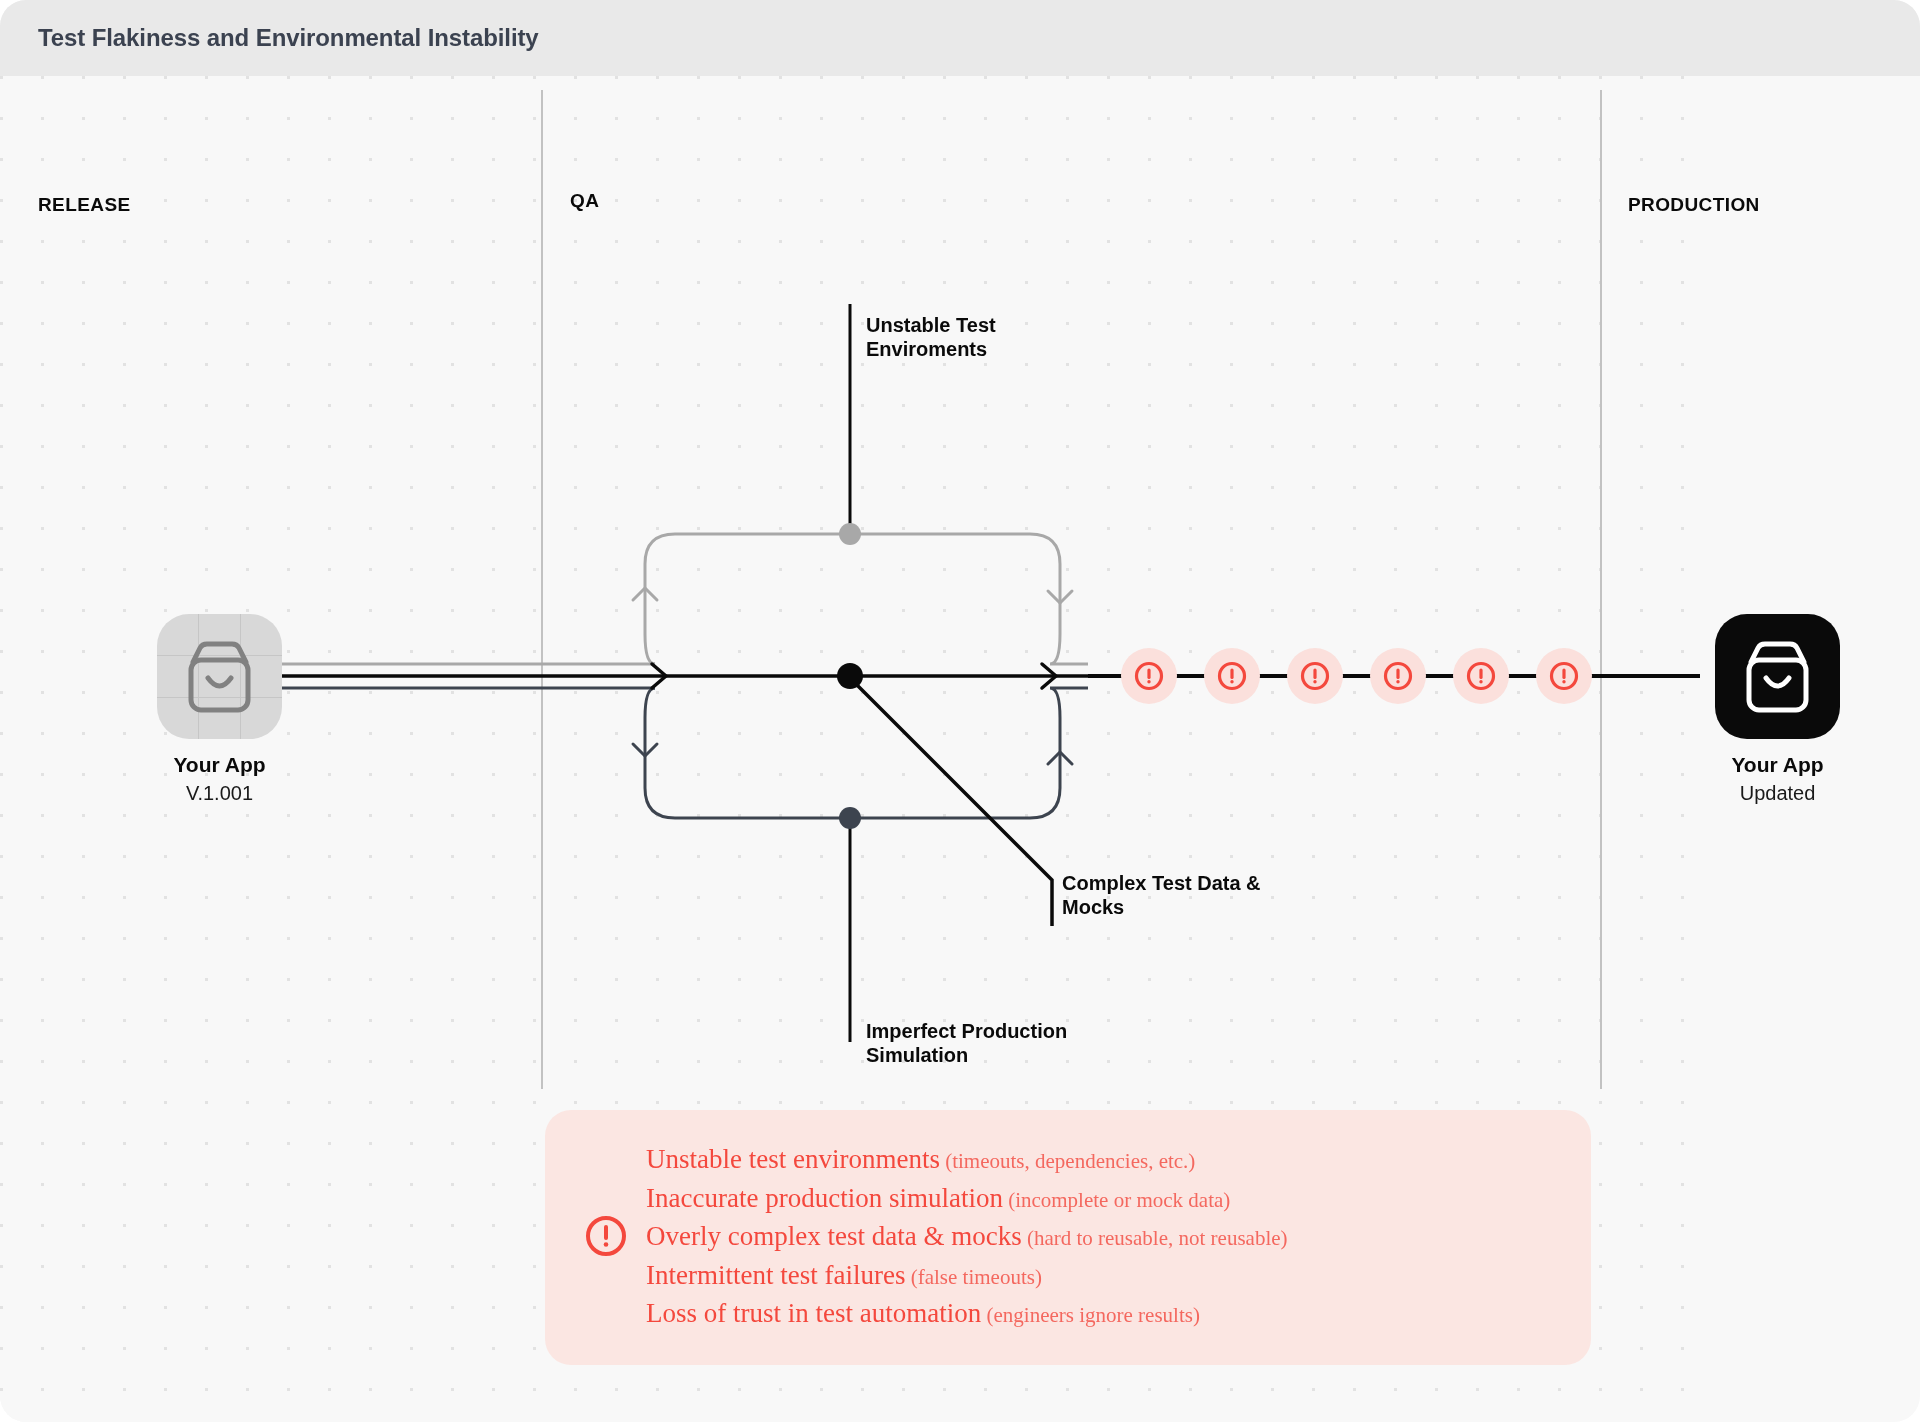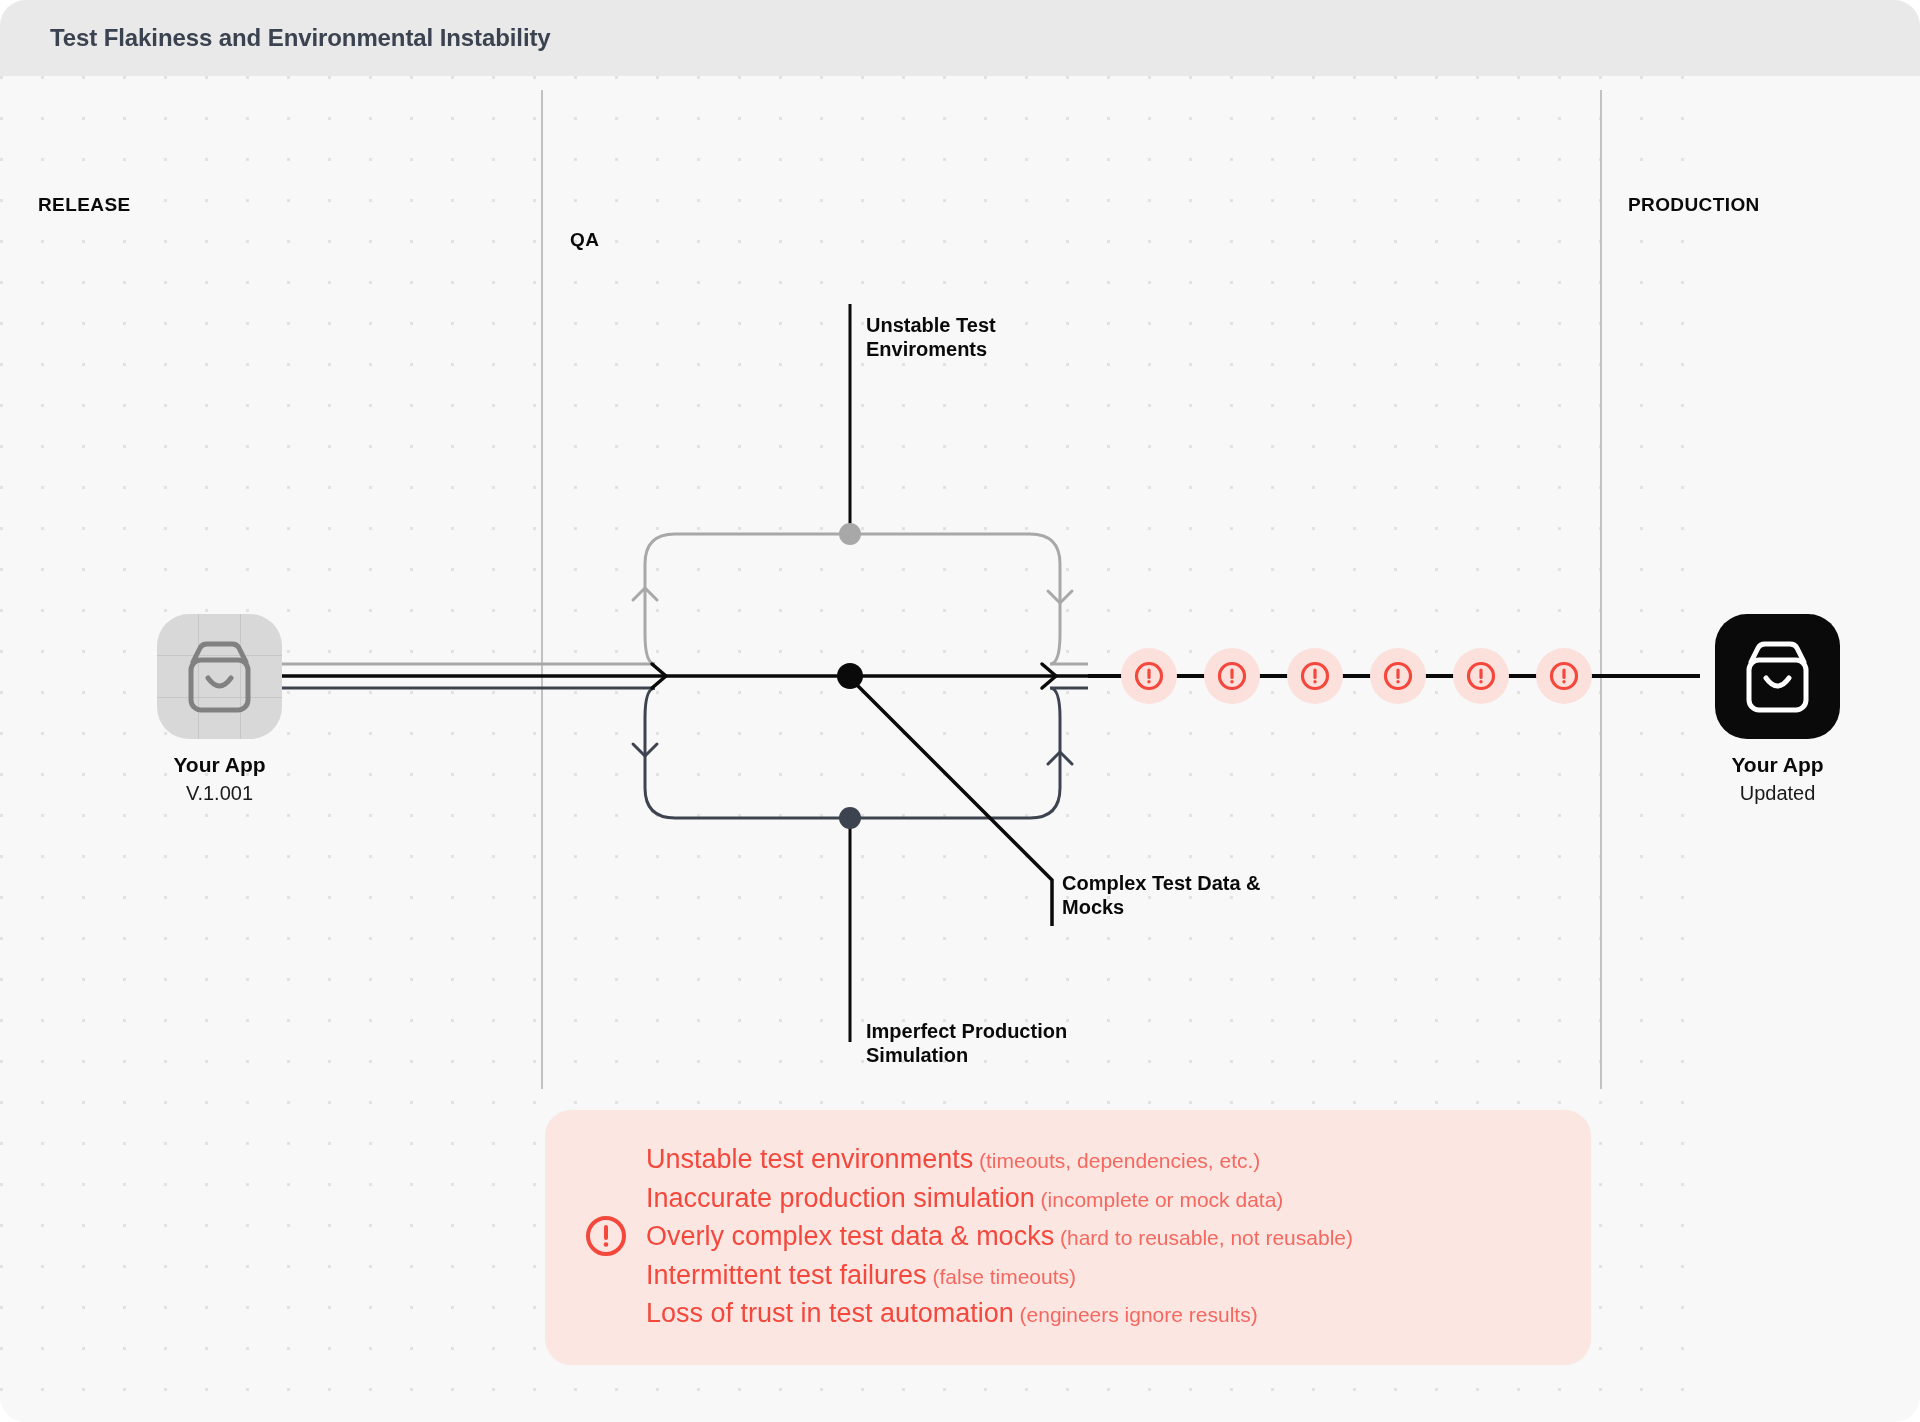--- a/index.html
+++ b/index.html
@@ -23,21 +23,20 @@
 
   
   #header {
     position: absolute;
     left: 0; top: 0;
     width: 1920px;
     height: 76px;
     background: #e9e9e9;
     display: flex;
     align-items: center;
-    padding-left: 12px;
   }
   #header-title {
     margin-left: 38px;
     font-size: 24px;
     font-weight: bold;
     color: #3b4250;
     letter-spacing: -0.1px;
   }
 
   
@@ -142,20 +141,21 @@
   }
   #callout-icon {
     margin-left: 39px;
     margin-right: 18px;
     flex: 0 0 auto;
   }
   #callout-list {
     display: flex;
     flex-direction: column;
     padding-top: 2px;
+    font-family: Liberation Serif, serif;
   }
   .callout-row {
     line-height: 35.5px;
     white-space: nowrap;
   }
   .callout-main {
     font-size: 27px;
     color: #f4483d;
     font-weight: normal;
   }
@@ -173,21 +173,21 @@
   <div id="header">
     <div id="header-title">Test Flakiness and Environmental Instability</div>
   </div>
 
   <div id="canvas">
 
     <div class="lane-divider" style="left:541px; top:14px; height:999px;"></div>
     <div class="lane-divider" style="left:1600px; top:14px; height:999px;"></div>
 
     <div class="lane-label" style="left:38px; top:118px;">RELEASE</div>
-    <div class="lane-label" style="left:570px; top:114px;margin-top:39px;">QA</div>
+    <div class="lane-label" style="left:570px; top:114px;">QA</div>
     <div class="lane-label" style="left:1628px; top:118px;">PRODUCTION</div>
 
     <svg id="wires" viewBox="0 0 1920 1346" xmlns="http://www.w3.org/2000/svg">
 
       <line x1="270" y1="588" x2="655" y2="588" stroke="#a8a8a8" stroke-width="3"></line>
       <line x1="270" y1="612" x2="655" y2="612" stroke="#3d444f" stroke-width="3"></line>
       <line x1="270" y1="600" x2="1088" y2="600" stroke="#0a0a0a" stroke-width="3.5"></line>
 
       <path d="M 655 588 Q 645 588 645 558 L 645 488 Q 645 458 675 458
                L 1030 458 Q 1060 458 1060 488 L 1060 558 Q 1060 588 1050 588

